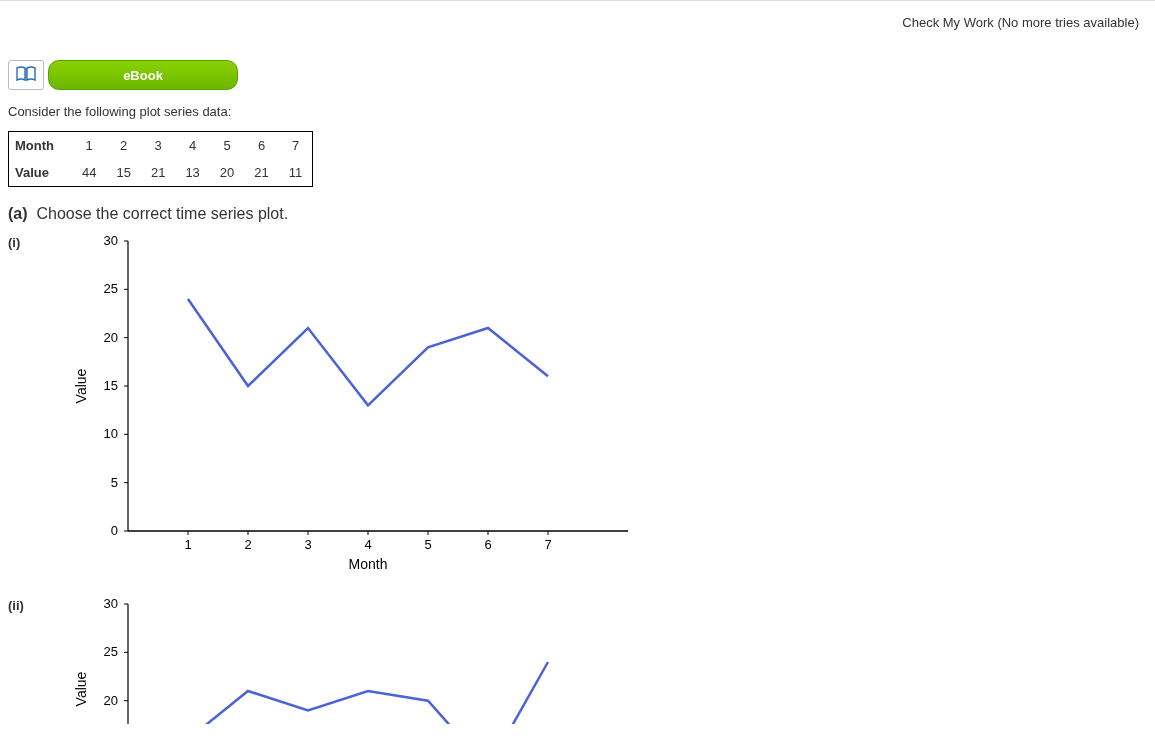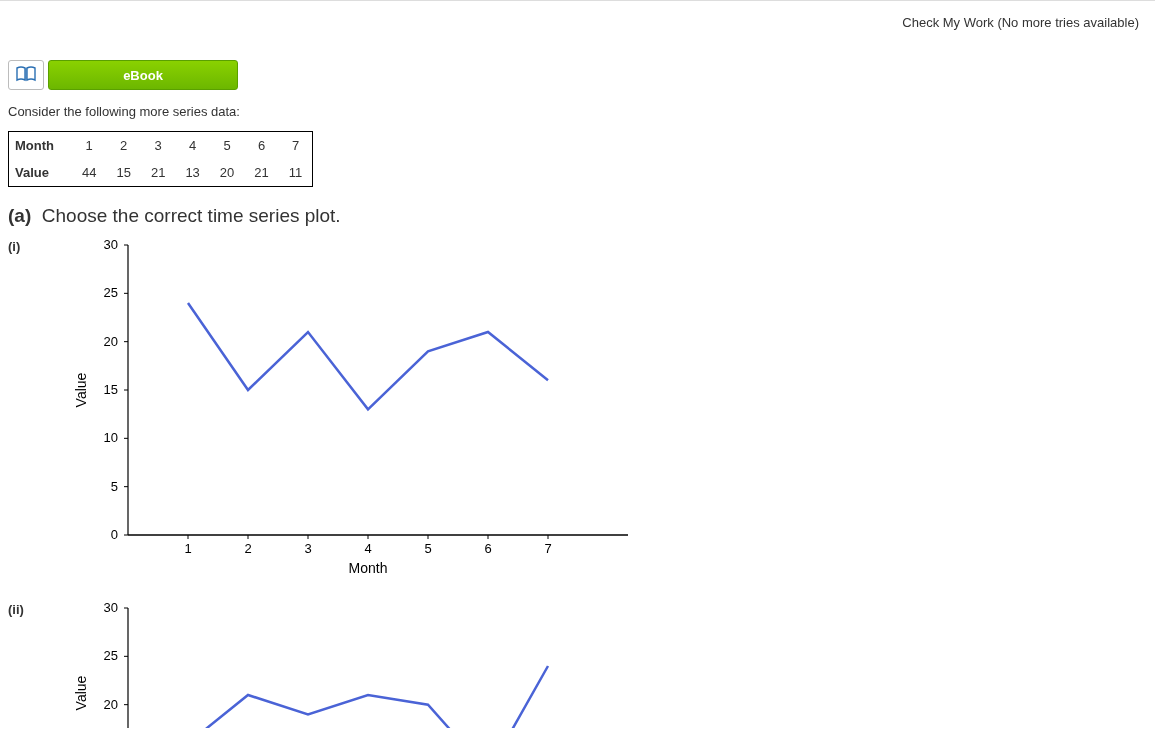--- a/index.html
+++ b/index.html
@@ -34,21 +34,21 @@
     display: flex;
     align-items: center;
     justify-content: center;
     margin-right: 4px;
   }
   .ebook-btn {
     width: 190px;
     height: 30px;
     background: linear-gradient(#8ad100, #6cb700);
     border: 1px solid #5aa000;
-    border-radius: 3px;
+    border-radius: 11px;
     color: #fff;
     font-weight: bold;
     font-size: 13px;
     cursor: pointer;
     display: flex;
     align-items: center;
     justify-content: center;
   }
   .intro-text {
     margin: 4px 0 12px 0;
@@ -64,21 +64,21 @@
     font-size: 13px;
     text-align: center;
   }
   table.data-table .row-label {
     font-weight: bold;
     text-align: left;
     padding-right: 18px;
     padding-left: 6px;
   }
   .part-line {
-    font-size: 19px;
+    font-size: 16px;
     margin: 4px 0 8px 0;
   }
   .part-line b { font-weight: bold; }
   .plot-row {
     display: flex;
     align-items: flex-start;
     margin-bottom: 18px;
   }
   .plot-label {
     width: 60px;
@@ -104,21 +104,21 @@
           <path d="M11 2 C11 2 15 0 19 2 L19 14 C15 12 11 14 11 14 Z" fill="#fff" stroke="#2a6fb3" stroke-width="1.4"></path>
           <line x1="10" y1="2" x2="10" y2="14" stroke="#2a6fb3" stroke-width="1"></line>
         </svg>
       </span>
     </div>
     <div class="ebook-btn">
       <span>eBook</span>
     </div>
   </div>
 
-  <div class="intro-text">Consider the following more series data:</div>
+  <div class="intro-text">Consider the following plot series data:</div>
 
   <table class="data-table">
     <tbody id="data-table-body">
         <tr>
           <td class="row-label">Month</td>
           <td>1</td>
           <td>2</td>
           <td>3</td>
           <td>4</td>
           <td>5</td>

